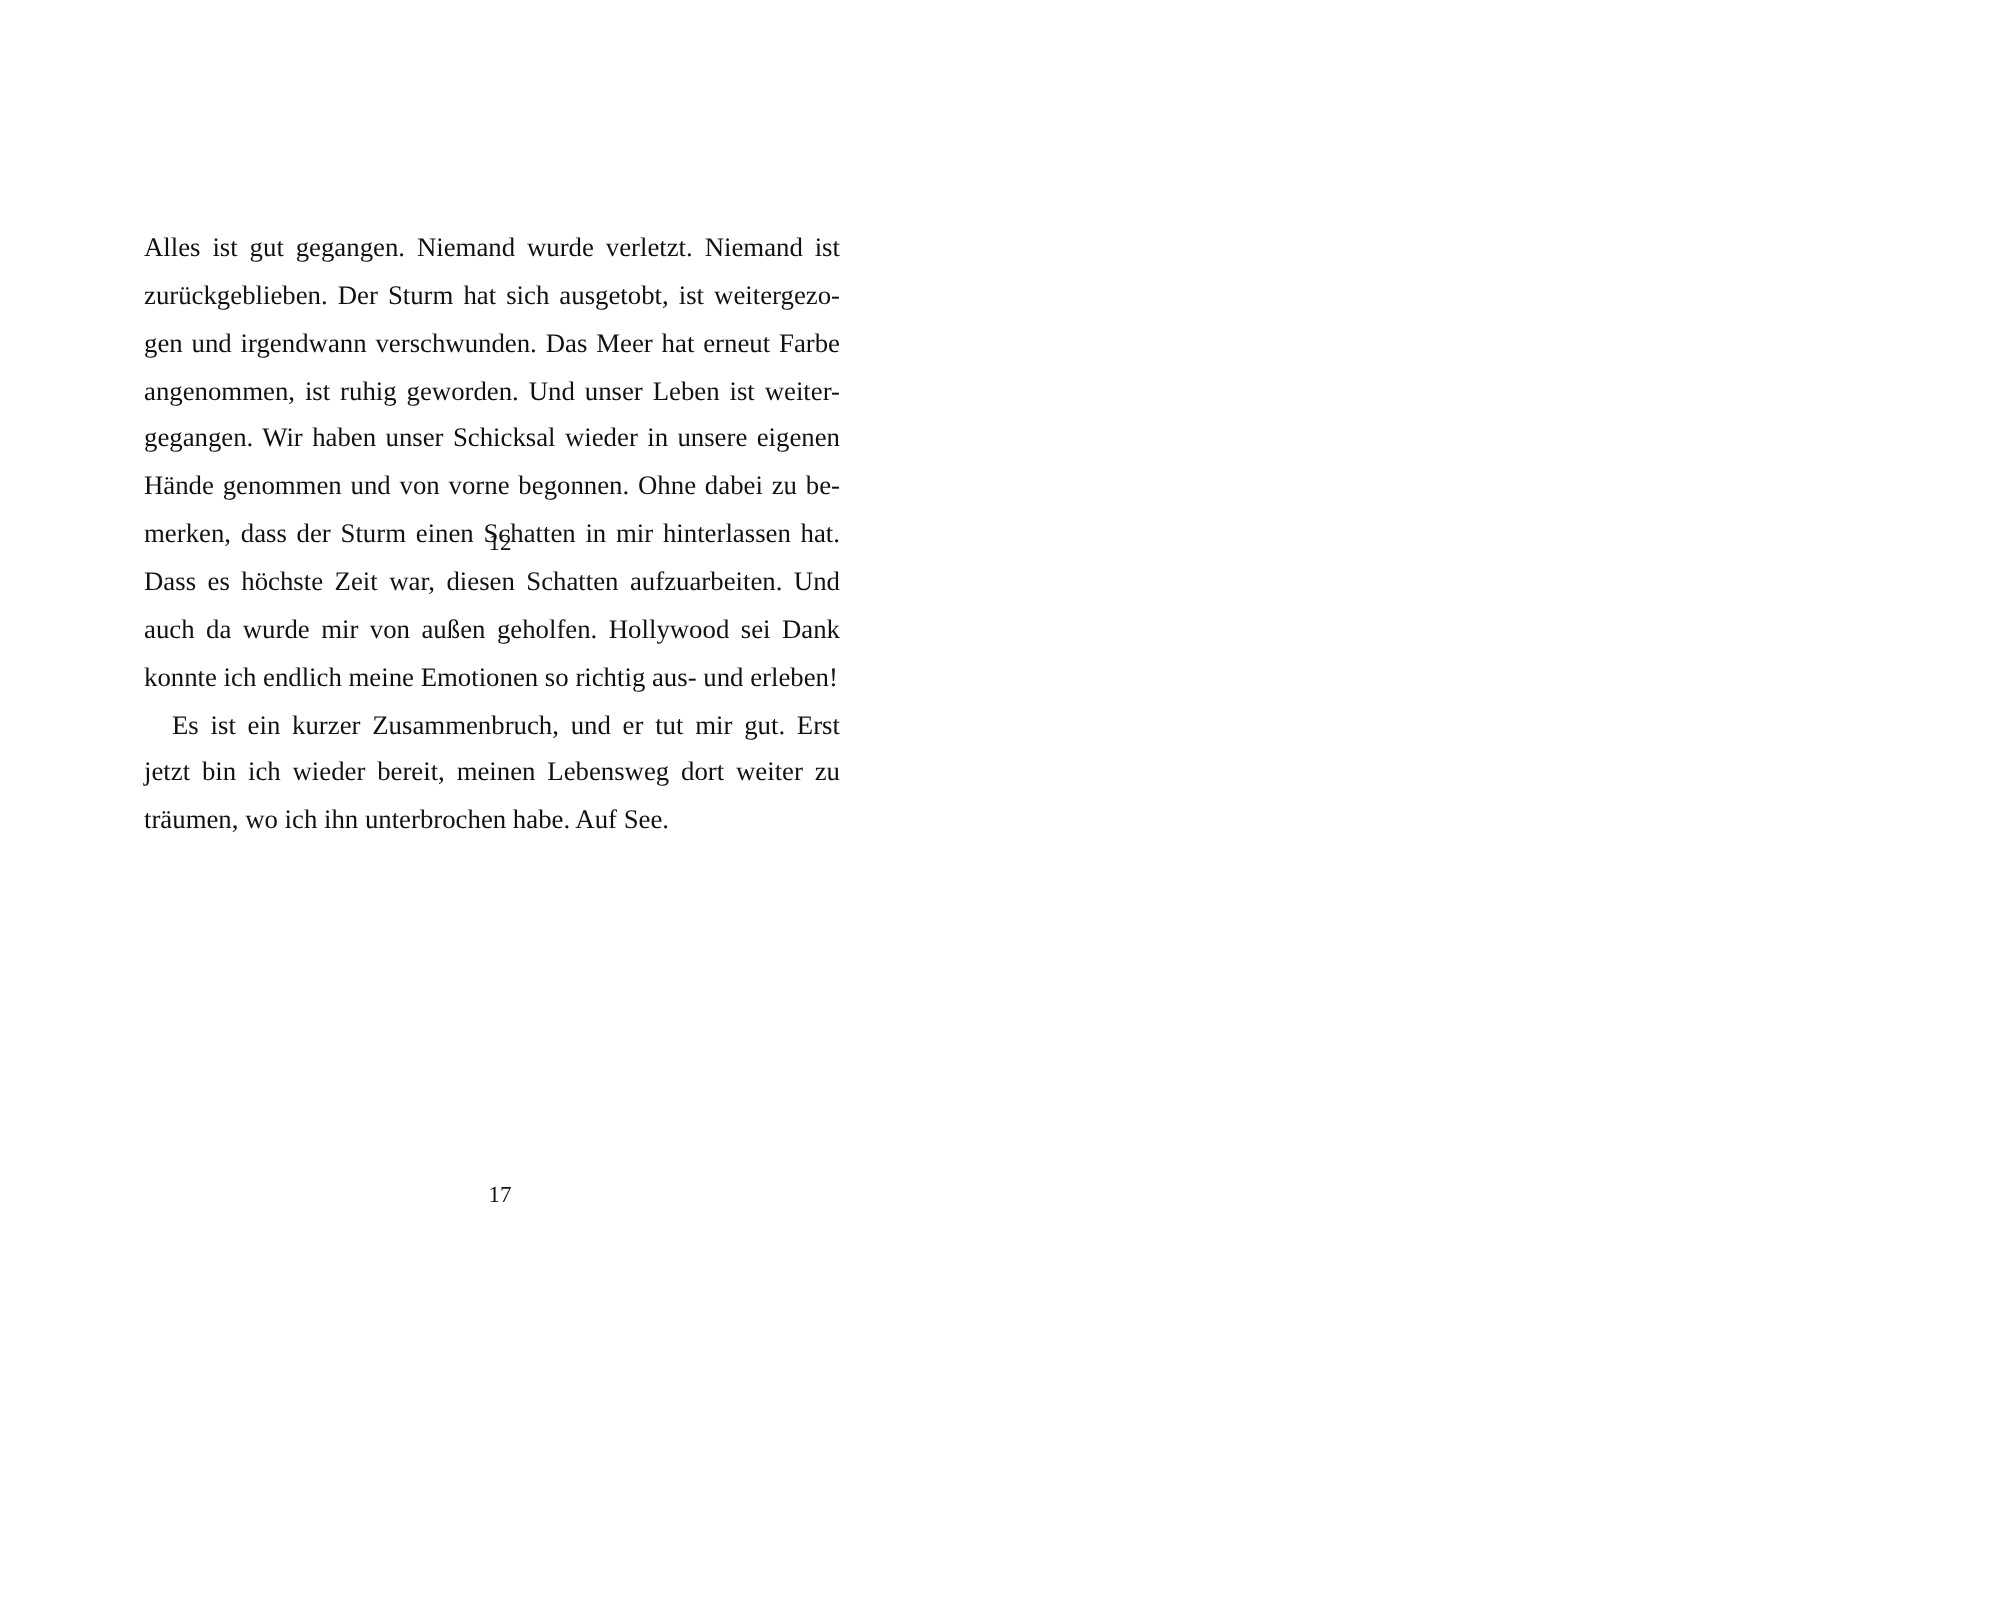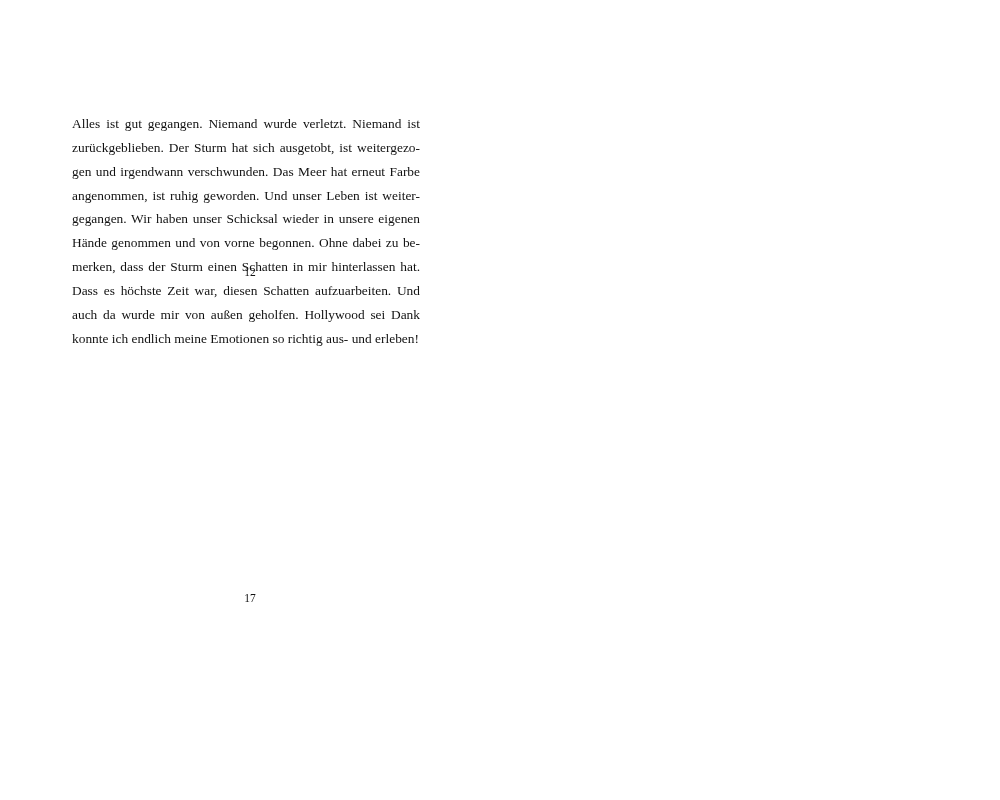--- a/index.html
+++ b/index.html
@@ -67,20 +67,21 @@
   .folio-right { left: 0; }
 </style>
 </head>
 <body>
 
 <div class="spread">
 
   <div class="page page-left">
     <div class="content">
       <p class="body-text">Alles ist gut gegangen. Niemand wurde verletzt. Niemand ist zurückgeblieben. Der Sturm hat sich ausgetobt, ist weitergezo-gen und irgendwann verschwunden. Das Meer hat erneut Farbe angenommen, ist ruhig geworden. Und unser Leben ist weiter-gegangen. Wir haben unser Schicksal wieder in unsere eigenen Hände genommen und von vorne begonnen. Ohne dabei zu be-merken, dass der Sturm einen Schatten in mir hinterlassen hat. Dass es höchste Zeit war, diesen Schatten aufzuarbeiten. Und auch da wurde mir von außen geholfen. Hollywood sei Dank konnte ich endlich meine Emotionen so richtig aus- und erleben!</p>
+      <p class="body-text">Es ist ein kurzer Zusammenbruch, und er tut mir gut. Erst jetzt bin ich wieder bereit, meinen Lebensweg dort weiter zu träumen, wo ich ihn unterbrochen habe. Auf See.</p>
     </div>
     <div class="folio folio-left">12</div>
   </div>
 
   <div class="page page-right">
 
     <div class="folio folio-right">17</div>
   </div>
 
 </div>

